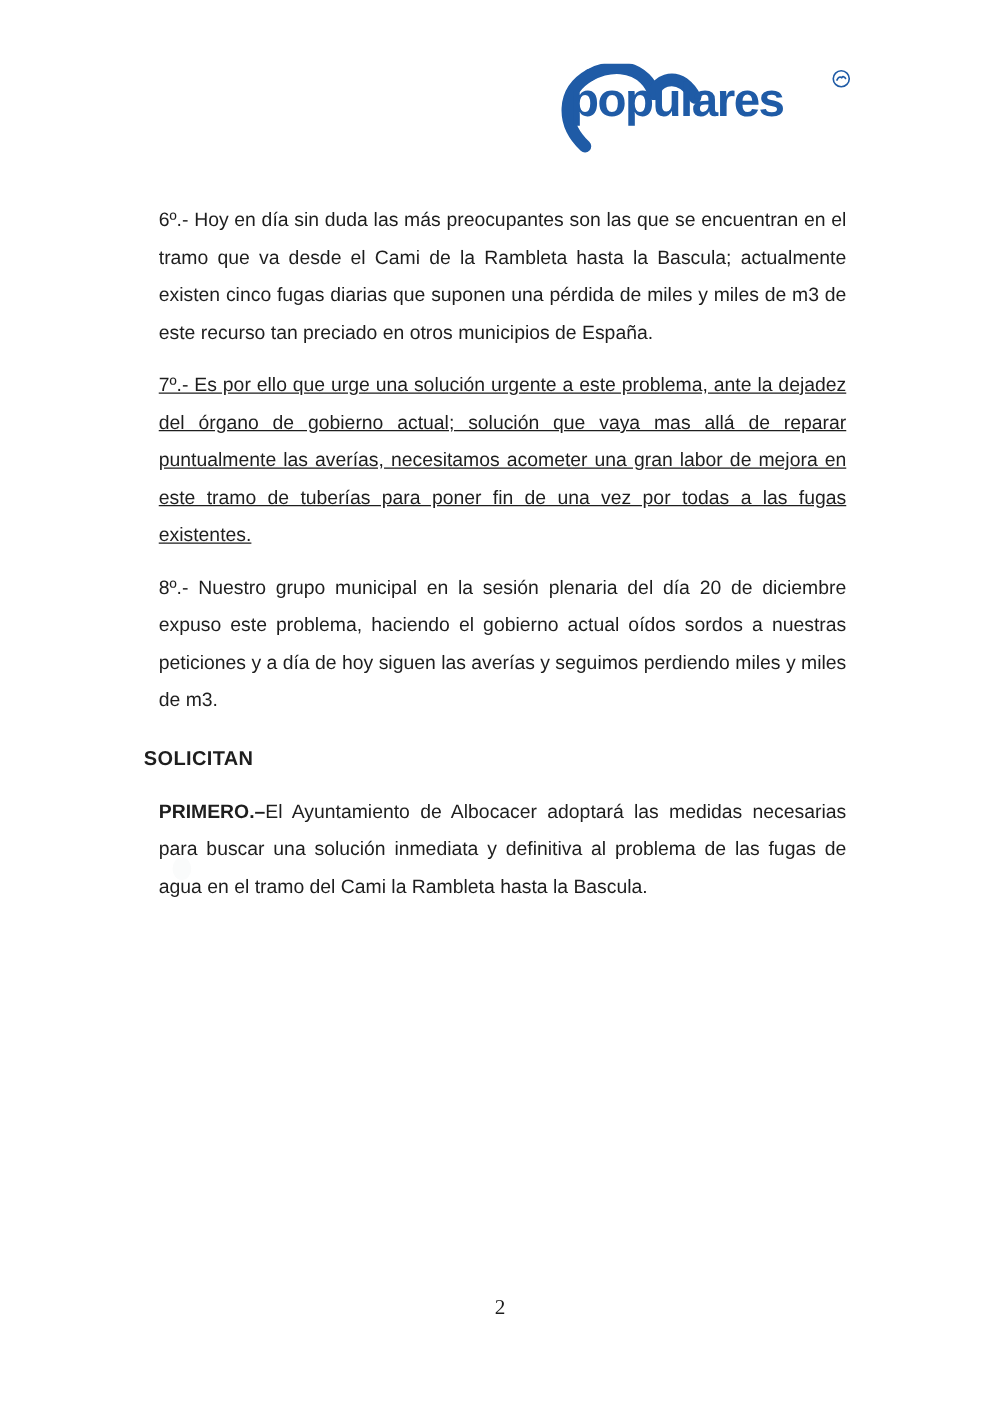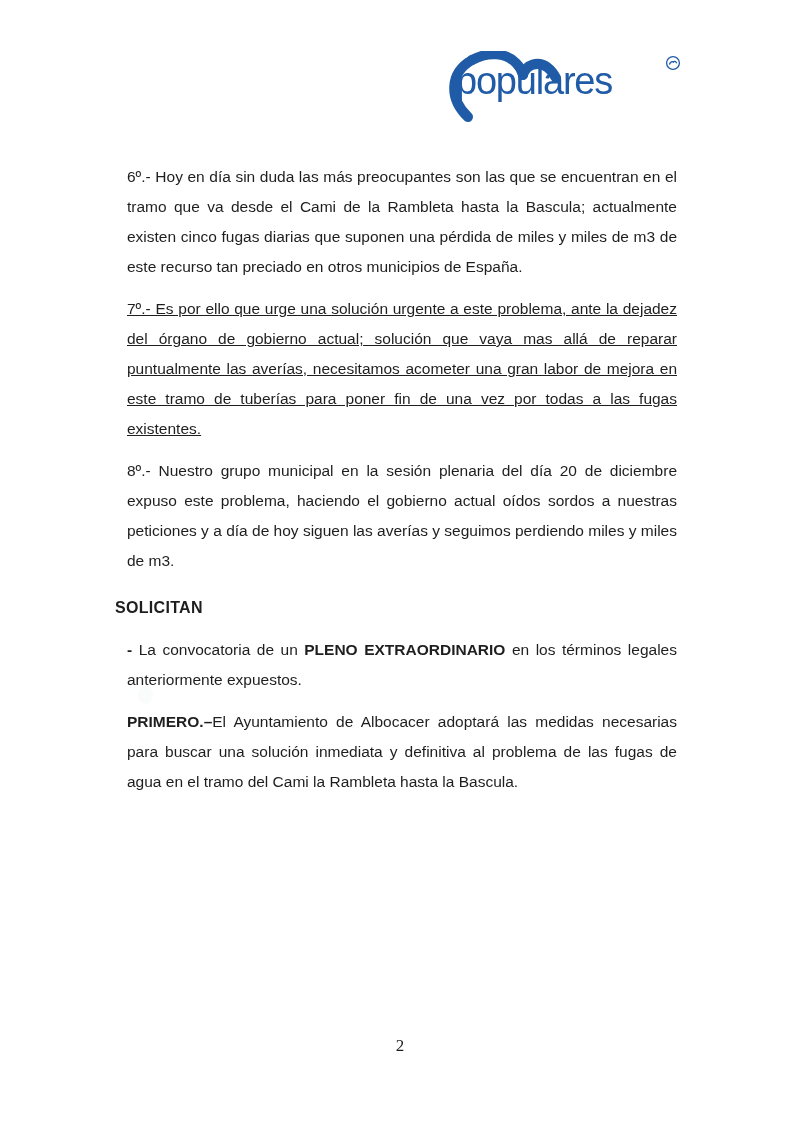--- a/index.html
+++ b/index.html
@@ -21,21 +21,21 @@
     top: 52px;
     width: 248px;
     height: 74px;
     color: var(--brand-blue);
   }
   .gaviota { position: absolute; left: 0; top: -1px; }
   .logo-text {
     position: absolute;
     left: 13px;
     top: 8px;
-    font-weight: 400;
+    font-weight: 700;
     font-size: 38px;
     letter-spacing: -1.2px;
     color: var(--brand-blue);
     white-space: nowrap;
   }
   .logo-reg { position: absolute; left: 222px; top: 3px; }
 
   
   .doc-body {
     position: absolute;
@@ -106,21 +106,20 @@
 
   <div class="smudge"></div>
 
   <main class="doc-body">
     <p>6º.- Hoy en día sin duda las más preocupantes son las que se encuentran en el tramo que va desde el Cami de la Rambleta hasta la Bascula; actualmente existen cinco fugas diarias que suponen una pérdida de miles y miles de m3 de este recurso tan preciado en otros municipios de España.</p>
     <p class="mt8">7º.- Es por ello que urge una solución urgente a este problema, ante la dejadez del órgano de gobierno actual; solución que vaya mas allá de reparar puntualmente las averías, necesitamos acometer una gran labor de mejora en este tramo de tuberías para poner fin de una vez por todas a las fugas existentes.</p>
     <p class="mt5">8º.- Nuestro grupo municipal en la sesión plenaria del día 20 de diciembre expuso este problema, haciendo el gobierno actual oídos sordos a nuestras peticiones y a día de hoy siguen las averías y seguimos perdiendo miles y miles de m3.</p>
 
     <h2 class="heading">SOLICITAN</h2>
 
-    <p class="mt45"><b>-</b><span> La convocatoria de un </span><b>PLENO EXTRAORDINARIO</b><span> en los términos legales anteriormente expuestos.</span></p>
 
 
     <p class="mt15"><b>PRIMERO.–</b><span>El Ayuntamiento de Albocacer adoptará las medidas necesarias para buscar una solución inmediata y definitiva al problema de las fugas de agua en el tramo del Cami la Rambleta hasta la Bascula.</span></p>
   </main>
 
   <footer class="page-number">
     <span>2</span>
   </footer>
 
 </div>

